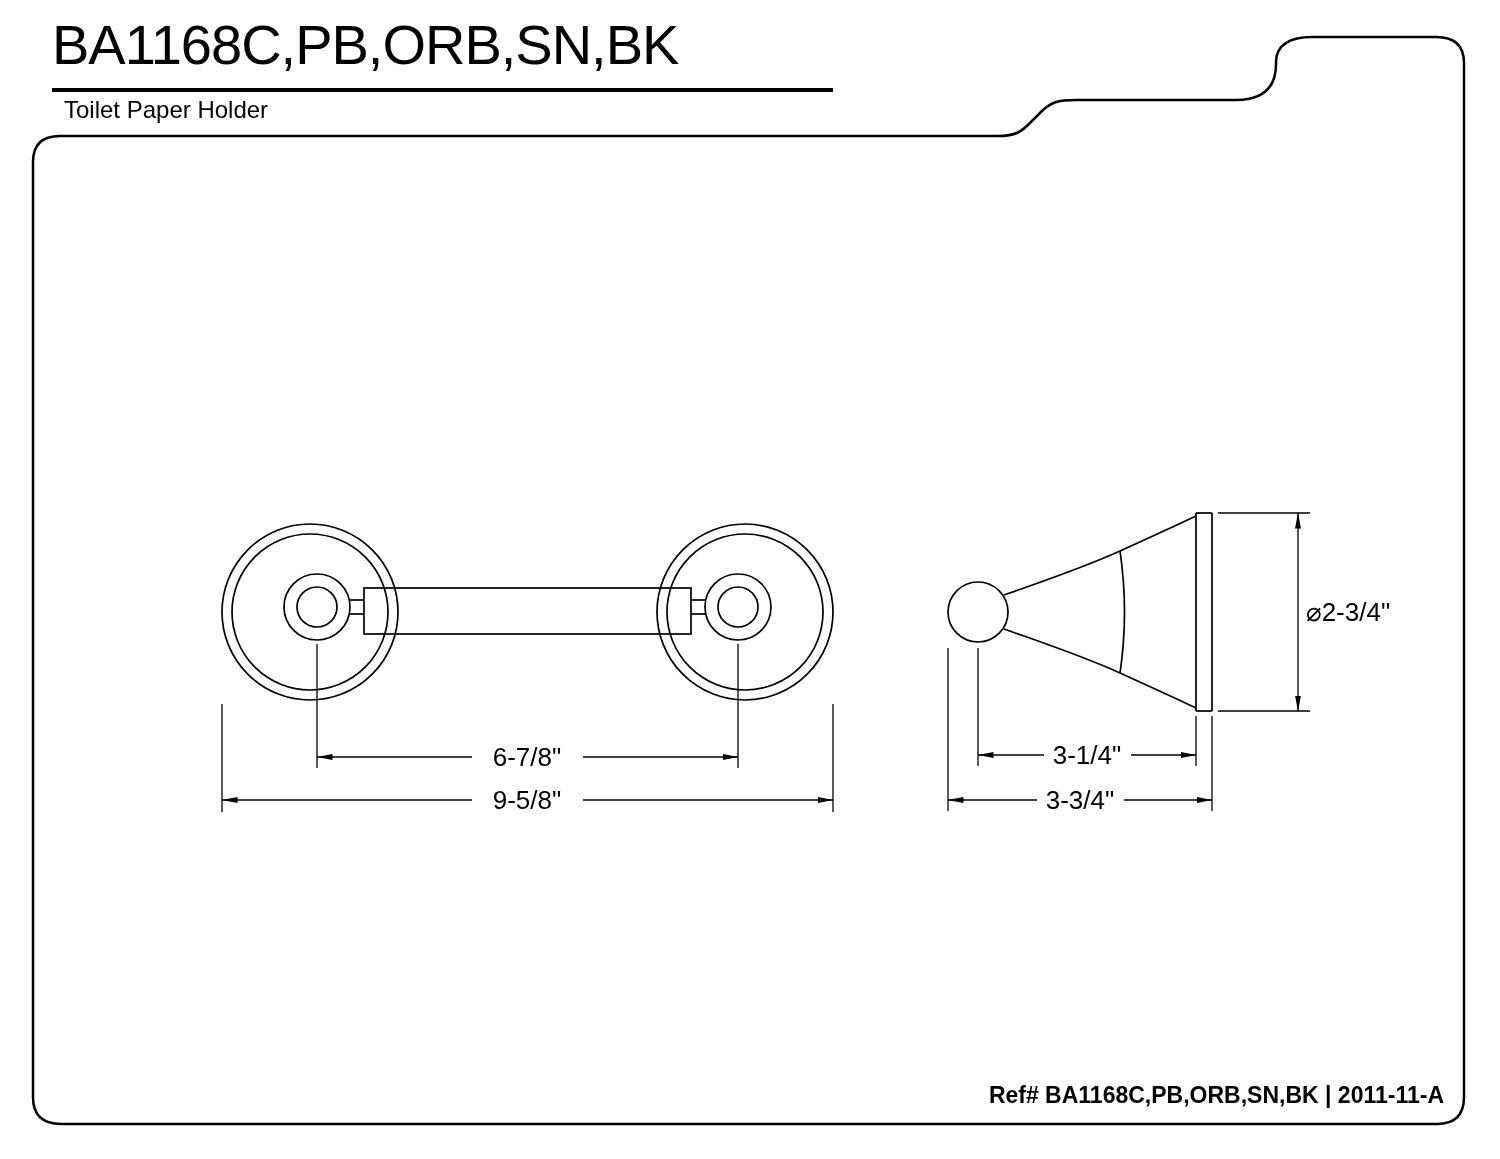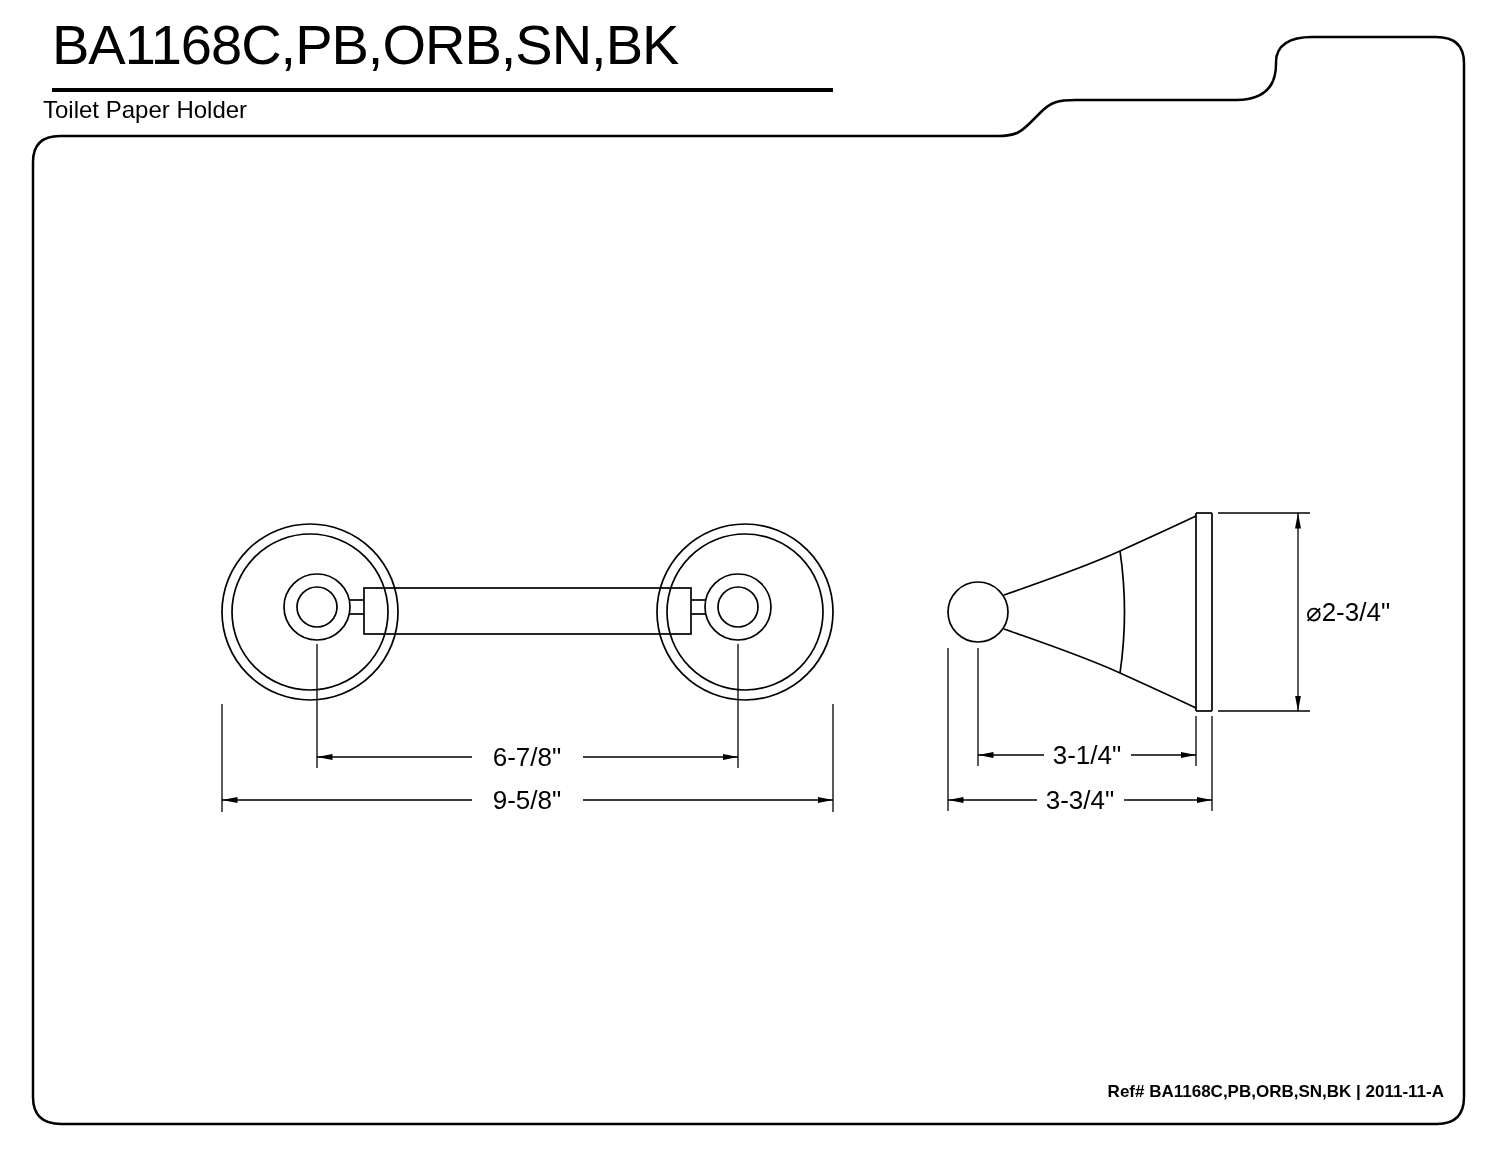--- a/index.html
+++ b/index.html
@@ -13,26 +13,26 @@
   .title {
     position: absolute; left: 52px; top: 12px;
     font-size: 56px; font-weight: 400; letter-spacing: -1px;
     white-space: nowrap;
   }
   .title-underline {
     position: absolute; left: 52px; top: 88px;
     width: 781px; height: 4px; background: #000;
   }
   .subtitle {
-    position: absolute; left: 43px; top: 96px;
+    position: absolute; left: 64px; top: 96px;
     font-size: 24px; font-weight: 400;
   }
   .ref {
     position: absolute; right: 56px; top: 1082px;
-    font-size: 17px; font-weight: 700; white-space: nowrap;
+    font-size: 23px; font-weight: 700; white-space: nowrap;
   }
   svg.drawing { position: absolute; left: 0; top: 0; }
   .outline { fill: none; stroke: #000; stroke-width: 2.5; }
   .obj     { fill: none; stroke: #000; stroke-width: 1.7; }
   .dim     { fill: none; stroke: #000; stroke-width: 1.3; }
   .dim-label {
     font-family: "Liberation Sans", sans-serif;
     font-size: 26px; fill: #000;
   }
 </style>

